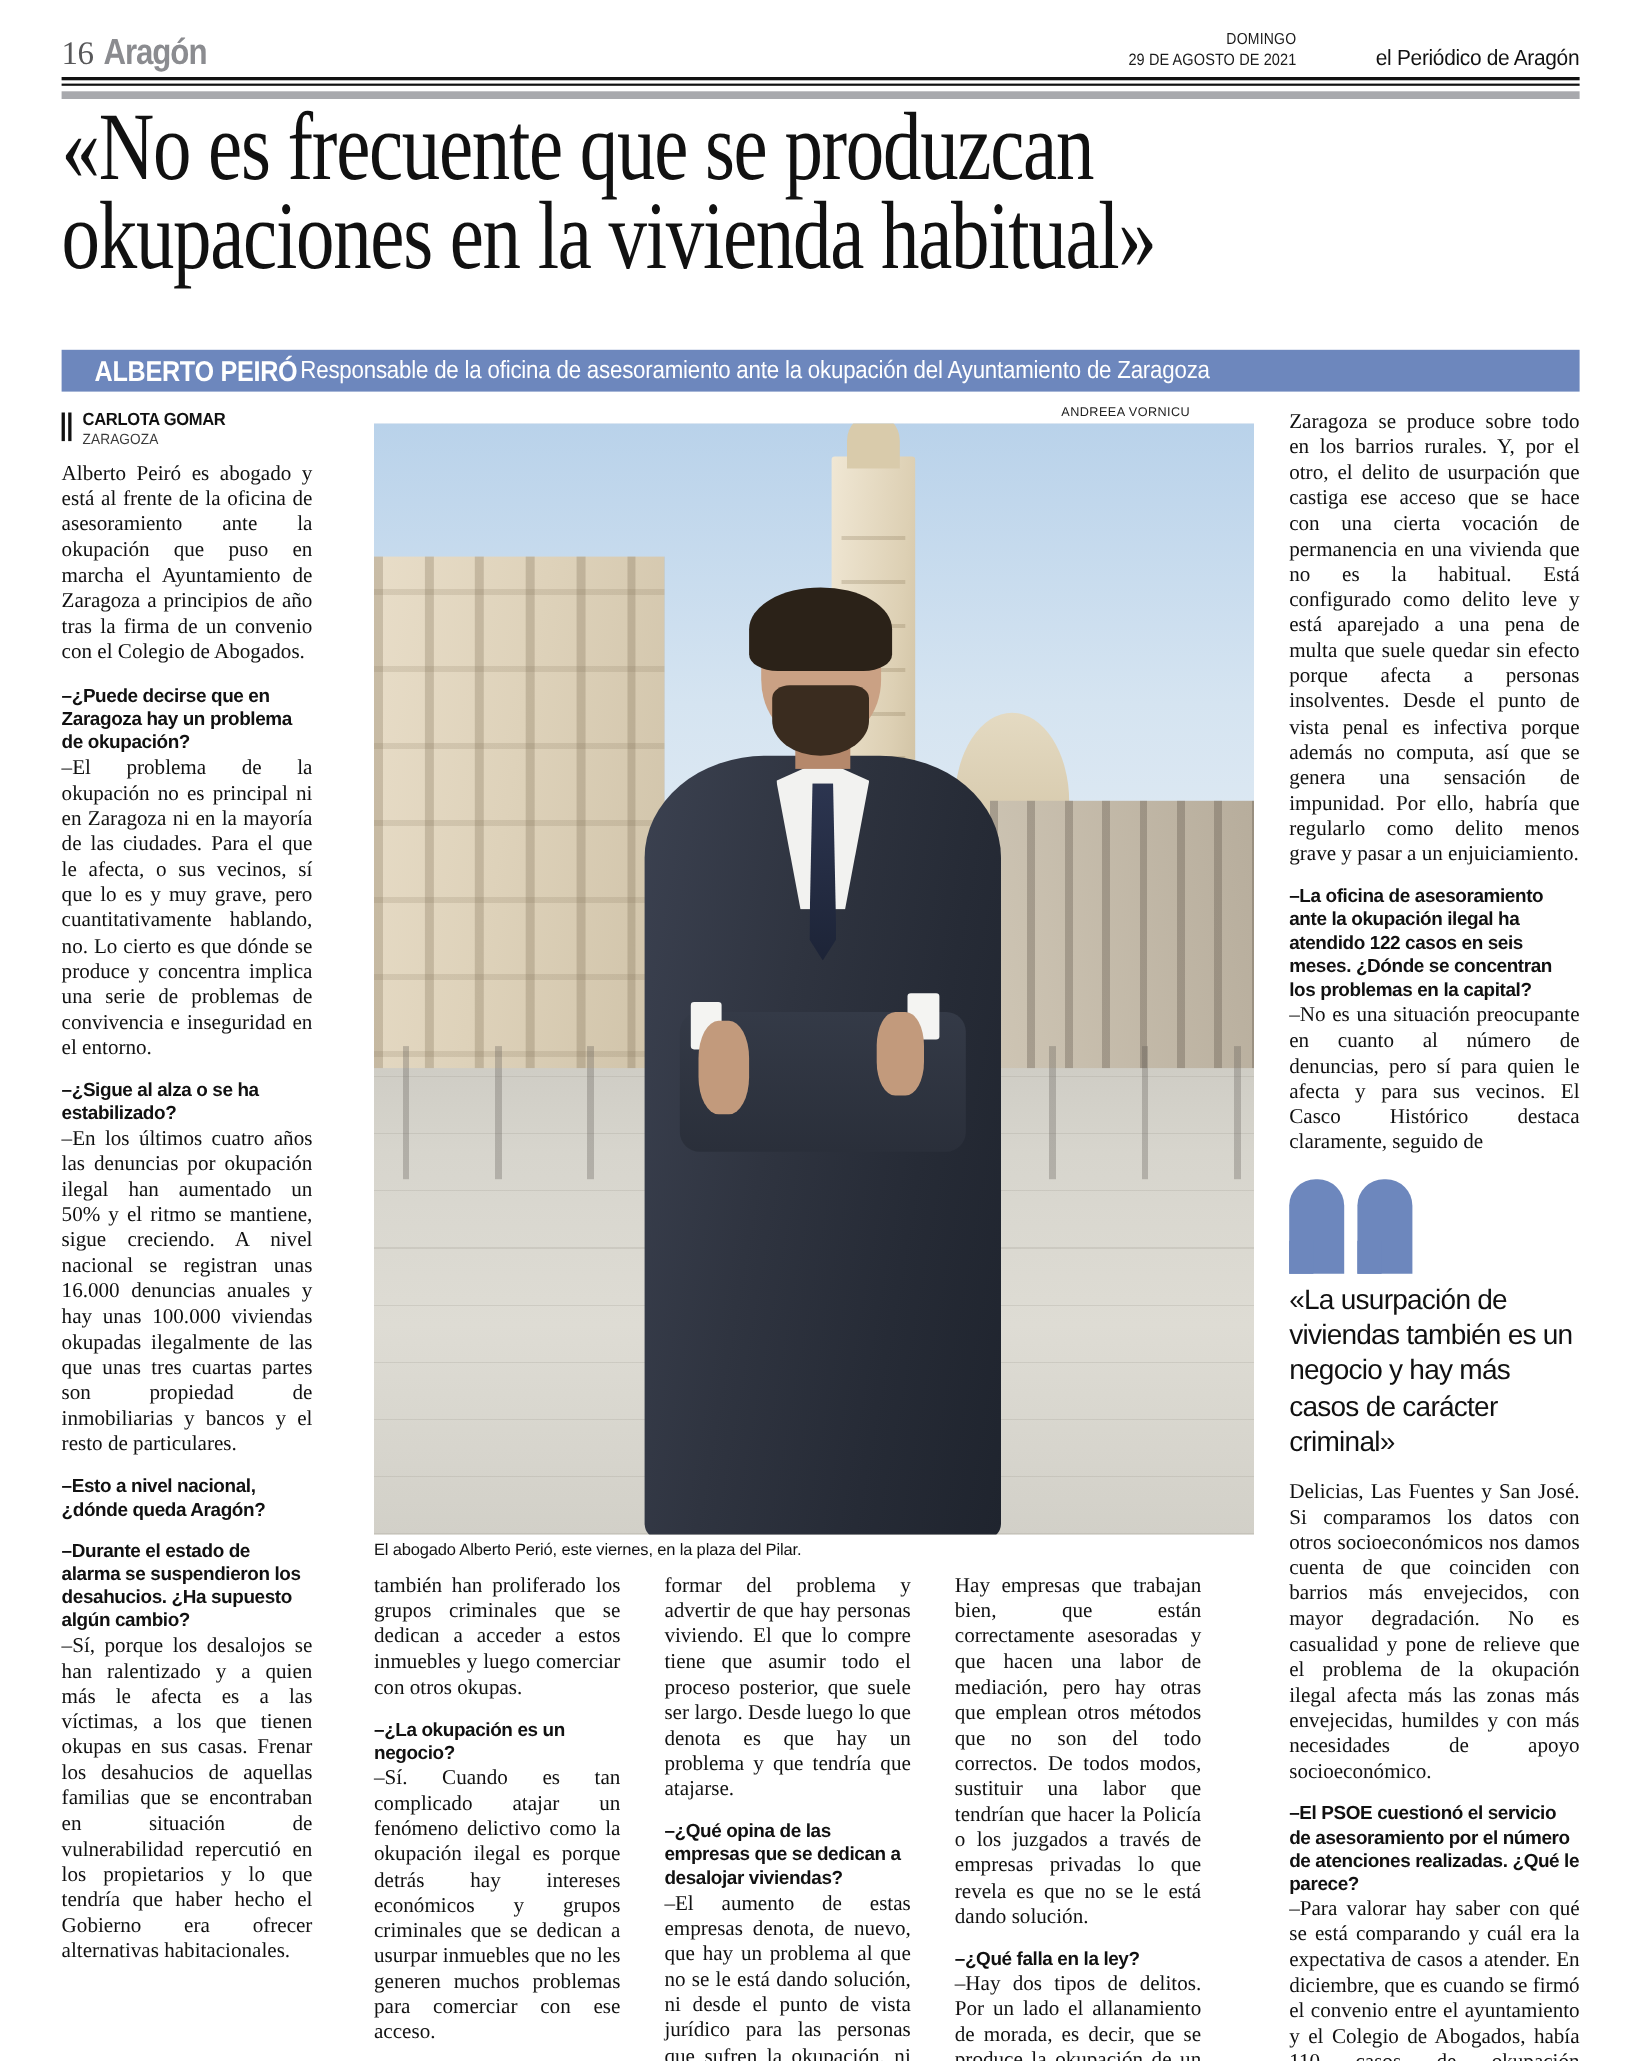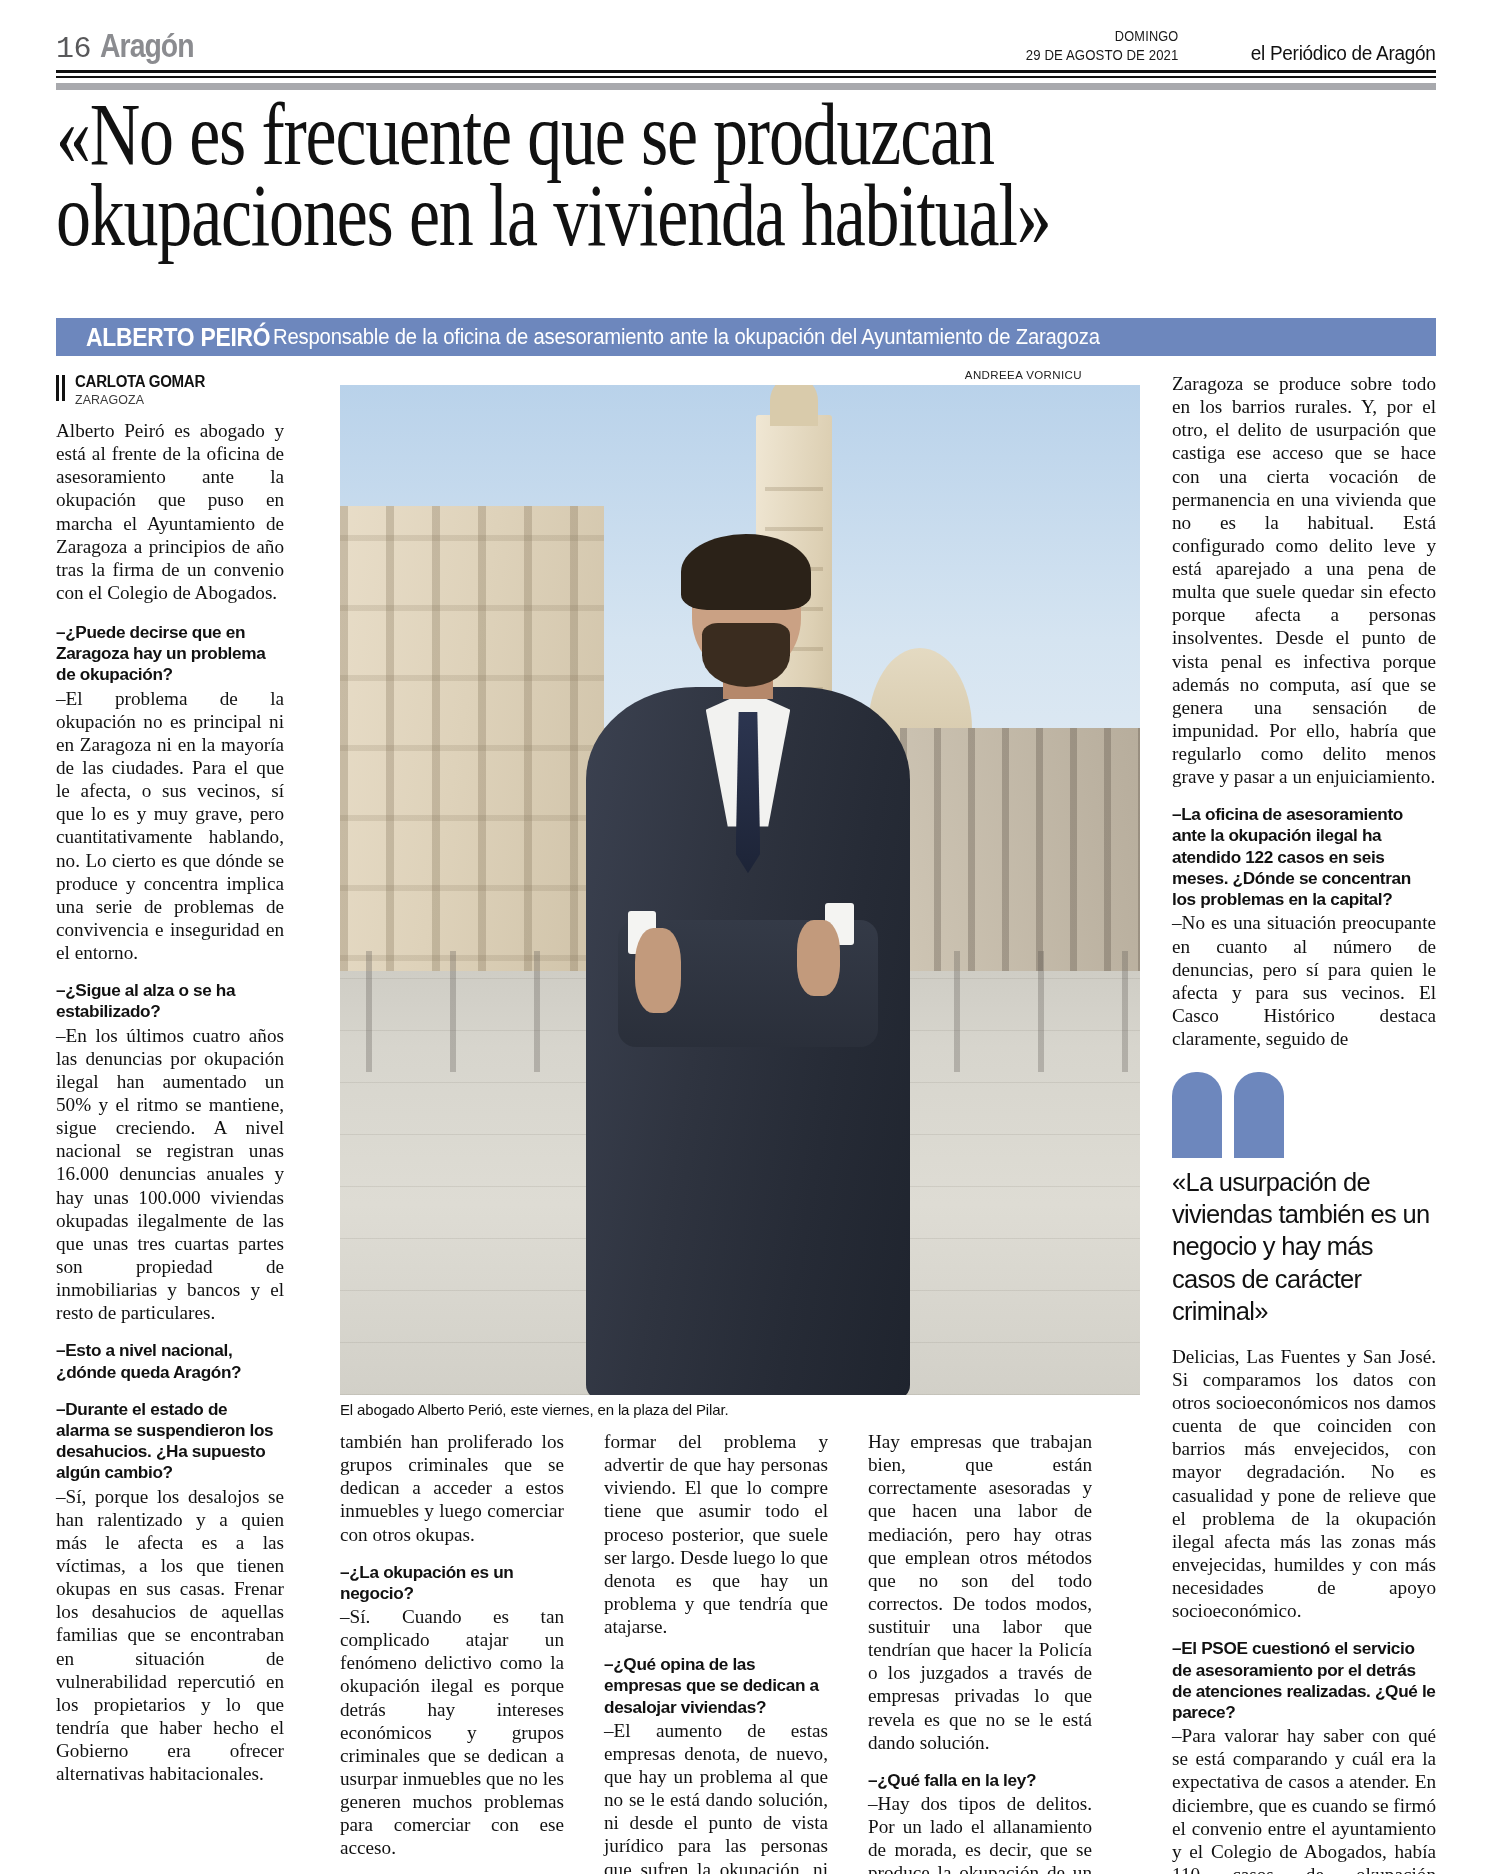--- a/index.html
+++ b/index.html
@@ -23,21 +23,21 @@
     width: 1380px; height: 52px;
     display: flex;
     align-items: flex-end;
   }
   .mh-left {
     display: flex;
     align-items: baseline;
     gap: 9px;
   }
   .mh-pagenum {
-    font-family: Liberation Mono, monospace;
+    font-family: Liberation Serif, serif;
     font-size: 30px;
     font-weight: 400;
     color: #58585a;
     letter-spacing: -0.5px;
   }
   .mh-section {
     font-family: "Liberation Sans", sans-serif;
     font-size: 33px;
     font-weight: 700;
     color: #8b8c90;
@@ -413,17 +413,17 @@
     <p class="q">–La oficina de asesoramiento ante la okupación ilegal ha atendido 122 casos en seis meses. ¿Dónde se concentran los problemas en la capital?</p>
     <p class="body-p">–No es una situación preocupante en cuanto al número de denuncias, pero sí para quien le afecta y para sus vecinos. El Casco Histórico destaca claramente, seguido de</p>
 
     <div class="pullquote-mark">
       <span class="pq-shape one"></span>
       <span class="pq-shape two"></span>
     </div>
     <p class="pullquote-text">«La usurpación de viviendas también es un negocio y hay más casos de carácter criminal»</p>
 
     <p class="body-p">Delicias, Las Fuentes y San José. Si comparamos los datos con otros socioeconómicos nos damos cuenta de que coinciden con barrios más envejecidos, con mayor degradación. No es casualidad y pone de relieve que el problema de la okupación ilegal afecta más las zonas más envejecidas, humildes y con más necesidades de apoyo socioeconómico.</p>
-    <p class="q">–El PSOE cuestionó el servicio de asesoramiento por el detrás de atenciones realizadas. ¿Qué le parece?</p>
+    <p class="q">–El PSOE cuestionó el servicio de asesoramiento por el número de atenciones realizadas. ¿Qué le parece?</p>
     <p class="body-p"><span>–Para valorar hay saber con qué se está comparando y cuál era la expectativa de casos a atender. En diciembre, que es cuando se firmó el convenio entre el ayuntamiento y el Colegio de Abogados, había 110 casos de okupación detectados por parte del consistorio. Por lo que 122 asuntos atendidos es una cifra que está por encima de lo que cabría esperar. Lo que hacemos es ofrecer una vía para reconducir a los ciudadanos que llaman solicitando información.</span></p>
   </div>
 
 </div>
 
 </body></html>

